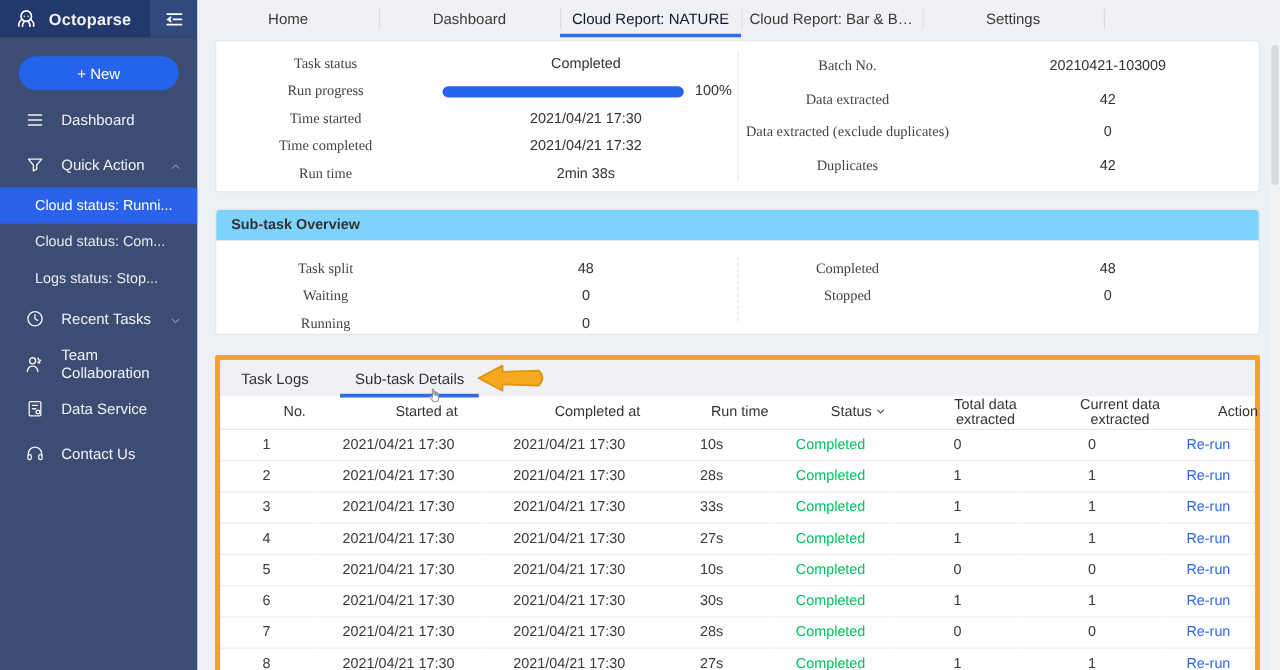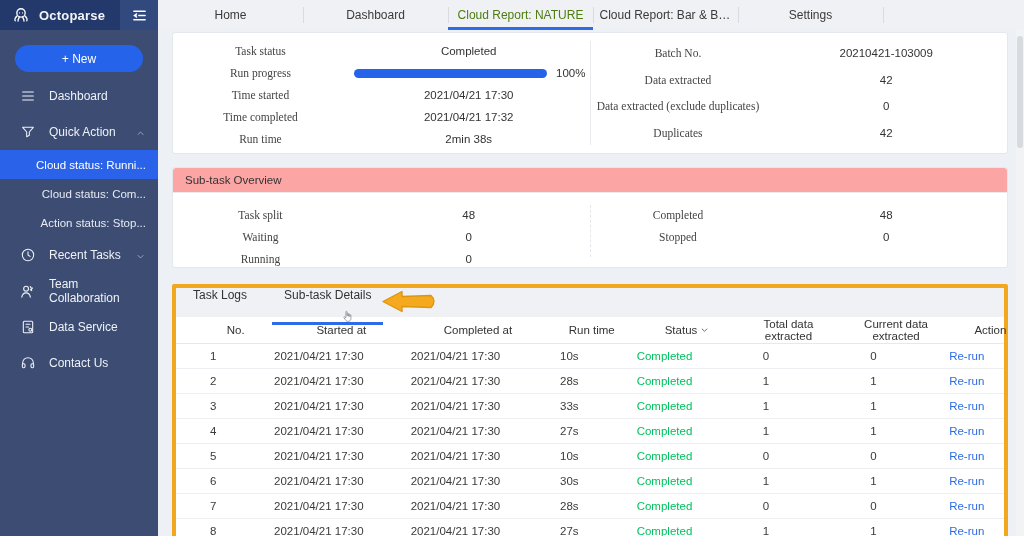--- a/index.html
+++ b/index.html
@@ -12,33 +12,33 @@
   .sidebar-top { height:30px; background:#24396B; display:flex; align-items:center; padding-left:10px; }
   .logo { width:22px; height:22px; display:flex; align-items:center; justify-content:center; }
   .brand { font-size:13px; font-weight:bold; margin-left:7px; flex:1; letter-spacing:.2px; }
   .collapse { width:38px; height:30px; background:#31497D; display:flex; align-items:center; justify-content:center; cursor:pointer; }
   .new-btn { display:block; margin:15px auto 6px; width:128px; height:27px; border-radius:14px;
              background:#2563EB; color:#fff; border:none; font-size:12px; font-family:inherit; cursor:pointer;text-align:center; }
   .side-nav { margin-top:2px; }
   .sitem { height:36px; display:flex; align-items:center; padding:0 12px 0 19px; gap:13px;
            font-size:12px; cursor:pointer; color:#EFF2F7; }
   .sitem .nav-ic { width:17px; height:17px; flex-shrink:0; display:flex; align-items:center; justify-content:center; }
-  .sitem.sub { height:29px; padding-left:28px; font-size:11.5px; color:#E6EAF2;justify-content:flex-end; }
+  .sitem.sub { height:29px; padding-left:28px; font-size:11.5px; color:#E6EAF2; }
   .sitem.sub.selected { background:#2A62E9; color:#fff; }
   .chev { margin-left:auto; width:10px; height:10px; opacity:.85; }
 
   
   .main { flex:1; position:relative; background:#EDF0F4; }
   .tabbar { height:30px; background:#F0F1F4; display:flex; }
   .tab { width:145px; display:flex; align-items:center; justify-content:center; font-size:12px;
          color:#3A3A3A; position:relative; cursor:pointer; white-space:nowrap; overflow:hidden; }
   .tab .tlabel { max-width:132px; overflow:hidden; text-overflow:ellipsis; }
   .tab::before { content:""; position:absolute; left:0; top:7px; bottom:7px; width:1px; background:#D9DBE0; }
   .tab:first-child::before { display:none; }
-  .tab.active { color:#4d7c0f; }
+  .tab.active { color:#0f172a; }
   .tab.active::after { content:""; position:absolute; left:0; right:0; bottom:0; height:3px; background:#2E6BE6; }
   .tabbar-end { position:relative; }
   .tabbar-end::before { content:""; position:absolute; left:0; top:7px; height:16px; width:1px; background:#D9DBE0; }
 
   .content { padding:2px 16px 0 14px; }
   .card { background:#fff; border:1px solid #E4E7EB; border-radius:3px; }
 
   
   .summary { height:122px; display:flex; margin-bottom:13px; }
   .half { flex:1; padding:7px 0; display:flex; flex-direction:column; justify-content:space-around; }
@@ -47,27 +47,27 @@
   .vdiv.dashed { background:none; border-left:1px dashed #E3E6EA; }
   .srow { display:flex; min-height:22px; align-items:center; font-size:11.5px; color:#3A3A3A; }
   .srow .lbl { width:42%; text-align:center; color:#444;font-family:Liberation Serif, serif; }
   .srow .val { width:58%; text-align:center; color:#333; }
   .pwrap { display:flex; align-items:center; gap:9px; padding:0 4px 0 6px; }
   .pbar { flex:1; height:9px; border-radius:5px; background:#2563EB; }
   .ppct { font-size:11.5px; color:#333; }
 
   
   .overview { margin-bottom:16px; }
-  .ov-head { height:25px; line-height:25px; padding-left:12px; background:#fca5a5;
-             border-bottom:1px solid #E8EAED; font-size:11.5px; color:#333; border-radius:3px 3px 0 0; }
+  .ov-head { height:25px; line-height:25px; padding-left:12px; background:#7dd3fc;
+             border-bottom:1px solid #E8EAED; font-size:11.5px; color:#333; border-radius:3px 3px 0 0;font-weight:bold; }
   .ov-body { display:flex; height:74px; padding:4px 0 2px; }
 
   
   .details { border:4px solid #F2A71E; background:#fff; border-radius:2px; position:relative; }
-  .dtabs { height:29px; background:#EFF1F5; display:flex; padding-left:17px;
+  .dtabs { height:29px; background:#EFF1F5; display:flex; align-items:center; padding-left:17px;
            font-size:12px; color:#333; position:relative; }
   .dtab { cursor:pointer; position:relative; }
   .dtab + .dtab { margin-left:37px; }
   .dtab.active .dunderline { position:absolute; left:-12px; right:-12px; bottom:-8px; height:3px; background:#2E6BE6; }
   .annot-arrow { margin-left:10px; margin-top:2px; }
   .cursor-ic { position:absolute; left:165px; top:22px; }
 
   table.dtable { width:100%; border-collapse:collapse; font-size:11.5px; color:#3A3A3A; table-layout:fixed; }
   .dtable th { height:26px; font-weight:normal; color:#333; border-bottom:1px solid #E6E8EB; text-align:center;padding-left:45px; }
   .dtable td { height:25px; text-align:center; border-bottom:1px solid #EDEEF1; }
@@ -124,21 +124,21 @@
               <path d="M5 15l7-7 7 7"></path>
             </svg></span>
         </div>
         <div class="sitem sub selected">
           <span>Cloud status: Runni...</span>
         </div>
         <div class="sitem sub">
           <span>Cloud status: Com...</span>
         </div>
         <div class="sitem sub">
-          <span>Action status: Stop...</span>
+          <span>Logs status: Stop...</span>
         </div>
         <div class="sitem">
           <span class="nav-ic">
             <svg width="16" height="16" viewBox="0 0 24 24" fill="none" stroke="#EFF2F7" stroke-width="1.6" stroke-linecap="round" stroke-linejoin="round">
               <circle cx="12" cy="12" r="8.5"></circle>
               <path d="M12 7v5l3 2"></path>
             </svg>
           </span>
           <span>Recent Tasks</span>
           <span class="chev"><svg width="9" height="9" viewBox="0 0 24 24" fill="none" stroke="#EFF2F7" stroke-width="1.6" stroke-linecap="round" stroke-linejoin="round">

